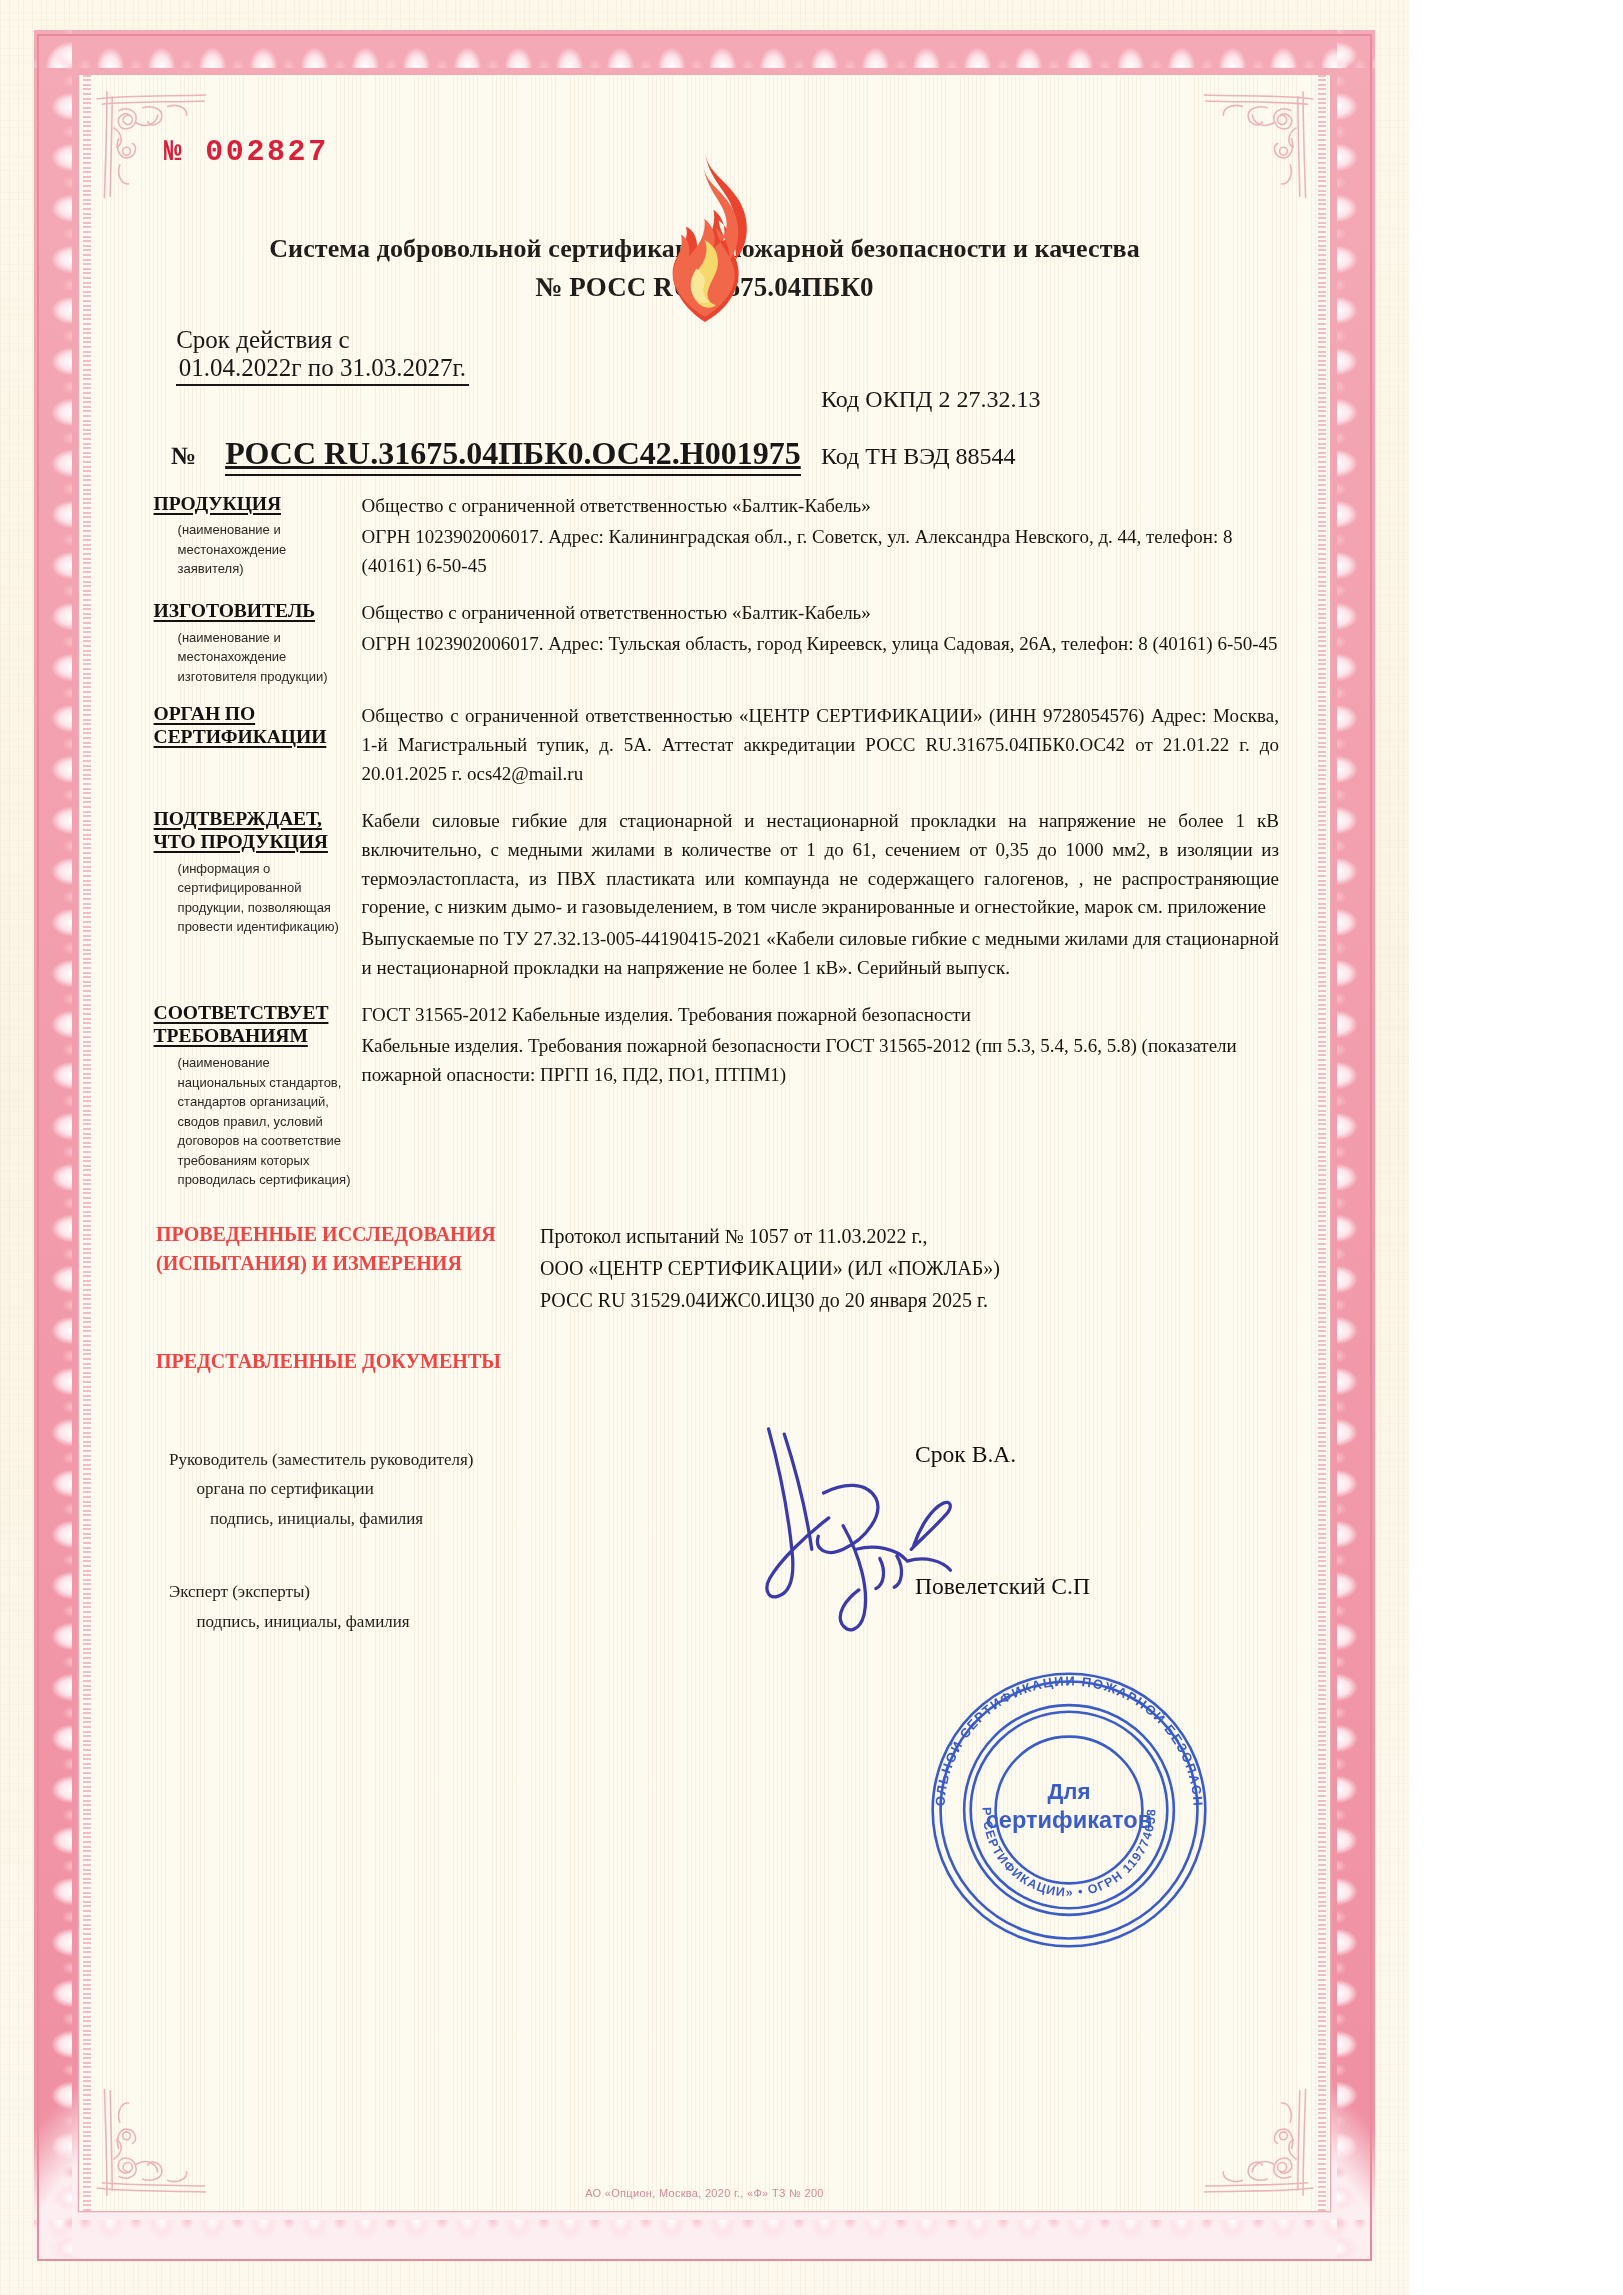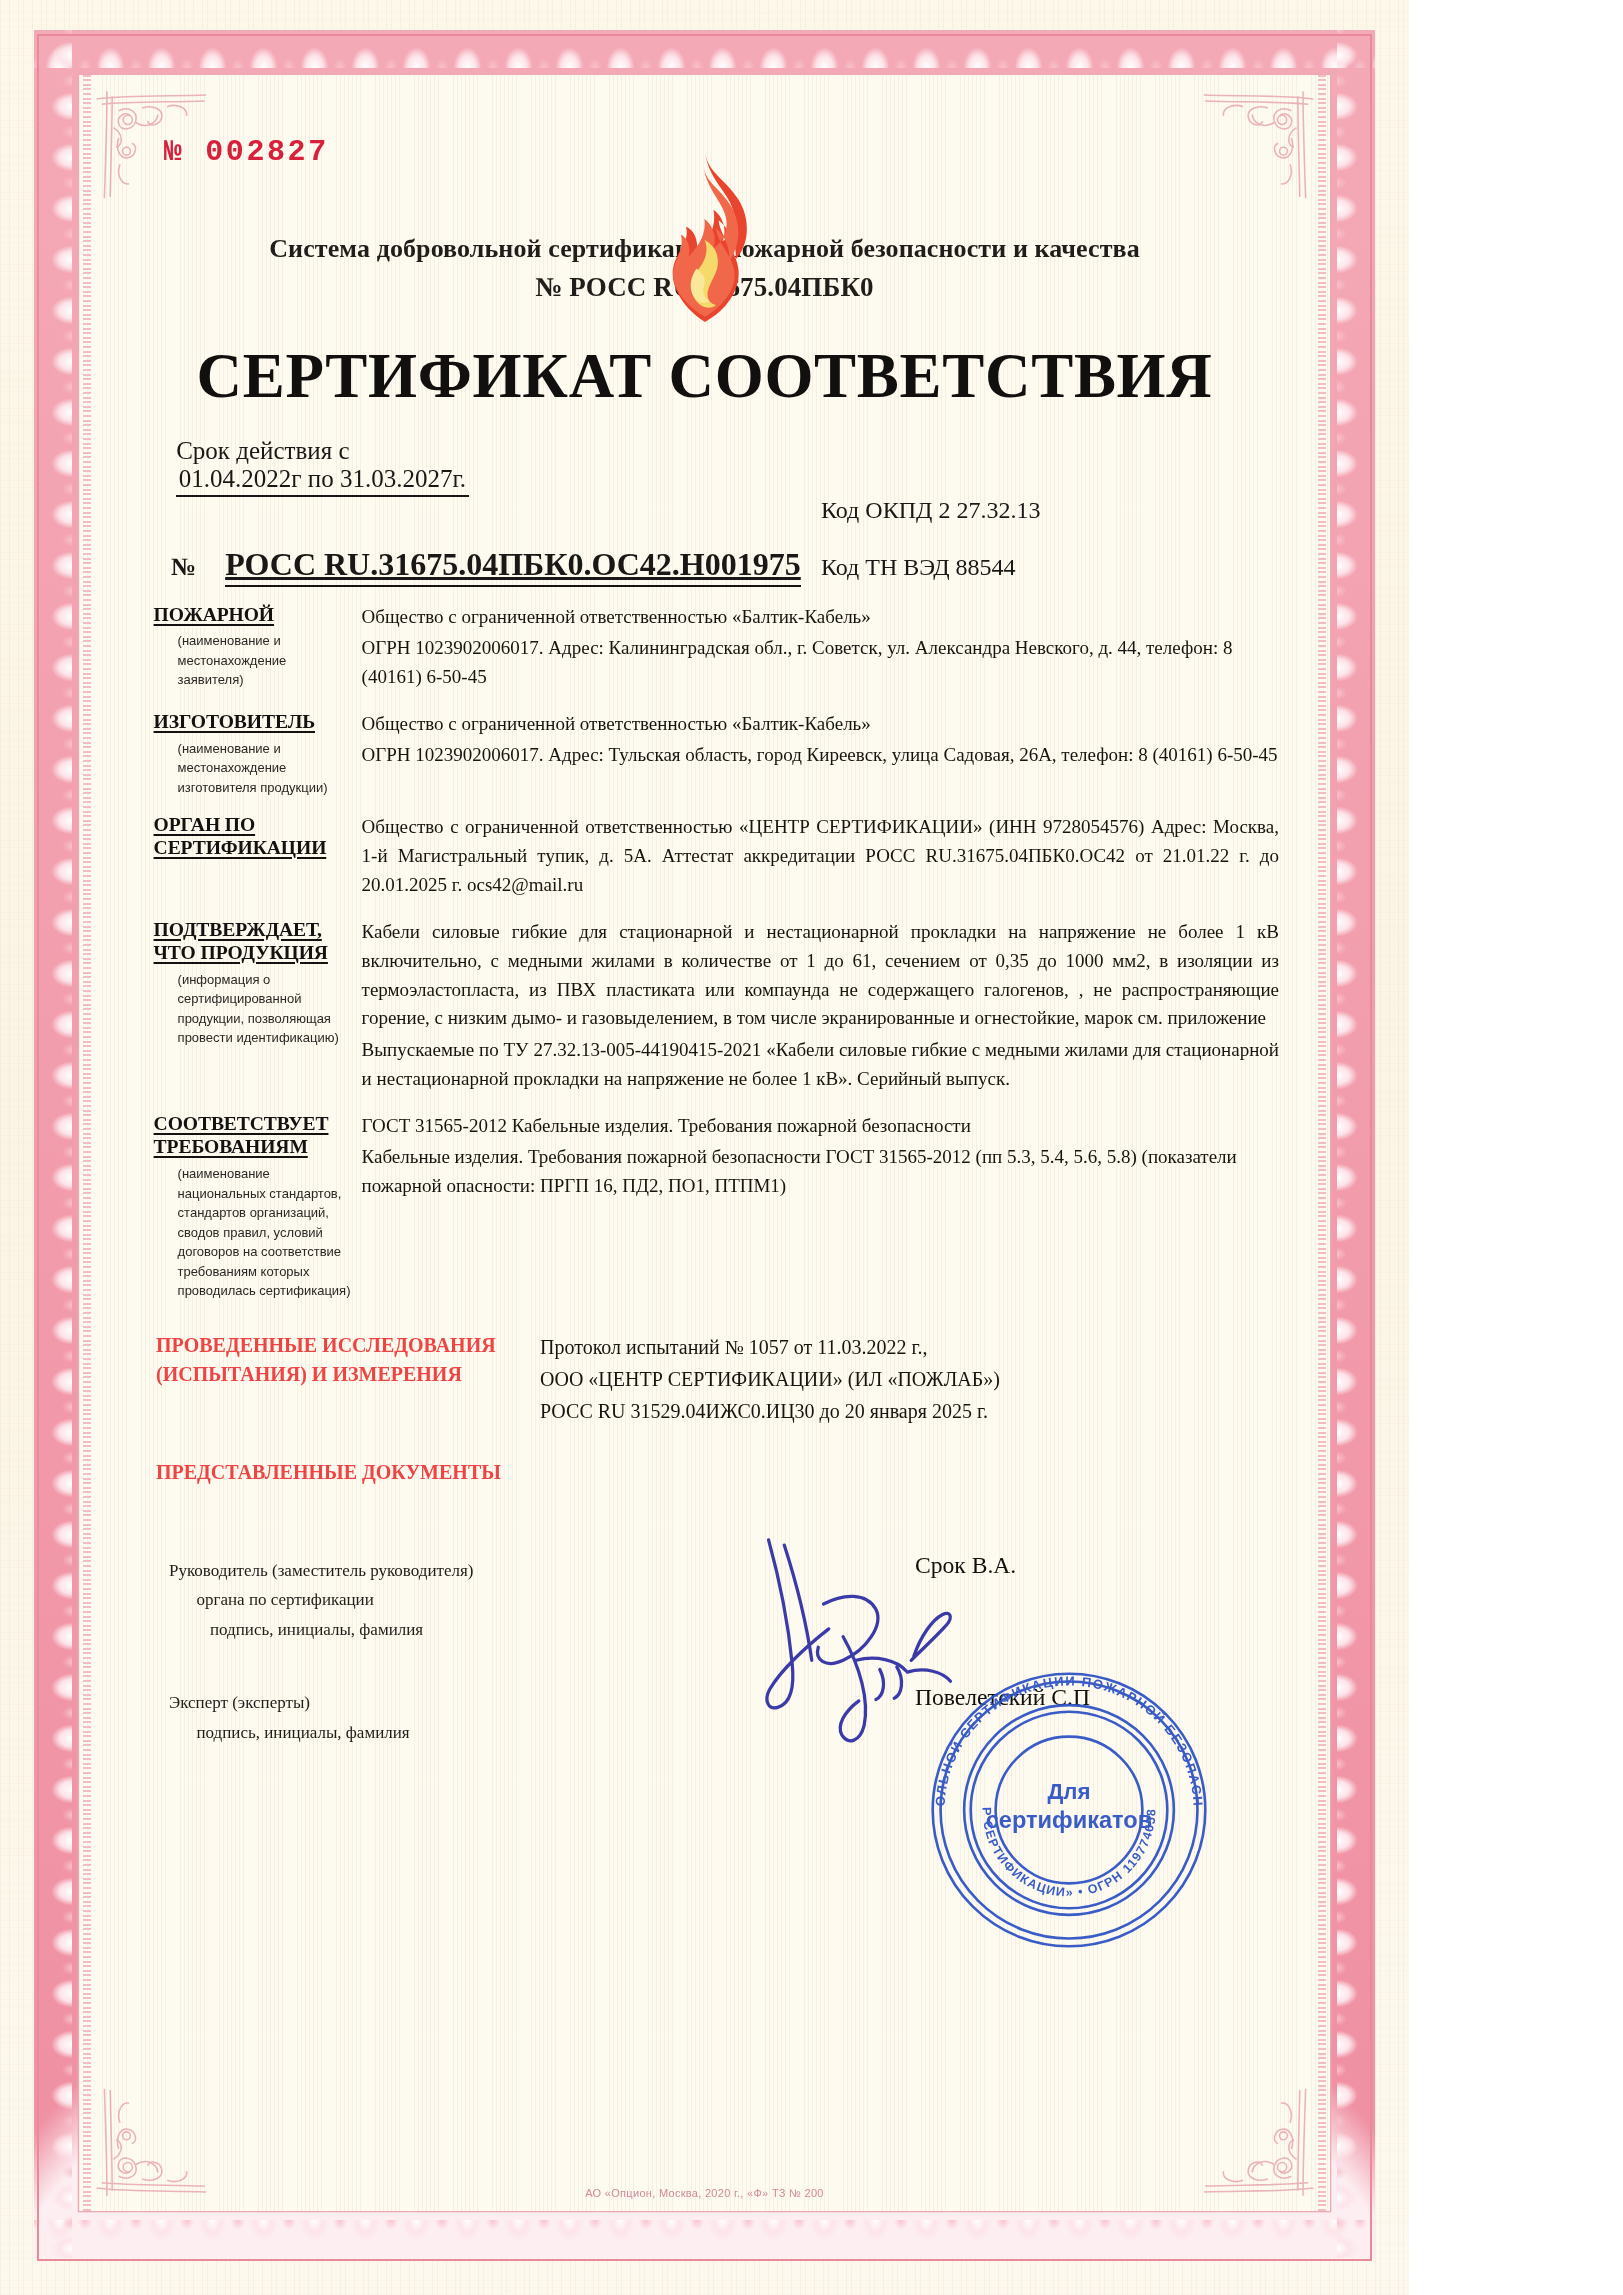--- a/index.html
+++ b/index.html
@@ -435,37 +435,36 @@
           <path d="M92 186 C84 198 80 212 86 226 C92 238 104 242 112 236
                    C104 232 100 222 104 210 C108 200 98 192 92 186 Z" fill="#f9e89a"></path>
         </svg>
       </div>
 
       <div class="sys-title">
         <div>Система добровольной сертификации пожарной безопасности и качества</div>
         <div class="l2">№ РОСС RU.31675.04ПБК0</div>
       </div>
 
-      <div class="main-title">СЕРТИФИКАТ СООТВЕТСТВИЯ</div>
 
       <div class="validity-row">
         <span class="validity-label">Срок действия с</span>
         <span class="validity-dates">01.04.2022г по 31.03.2027г.</span>
         <span class="code-col">Код ОКПД 2  27.32.13</span>
       </div>
 
       <div class="regnum-row">
         <span class="regnum-hash">№</span>
         <span class="regnum-value">РОСС RU.31675.04ПБК0.ОС42.Н001975</span>
         <span class="code-col">Код ТН ВЭД 88544</span>
       </div>
 
       <div class="field">
         <div class="field-label">
-          <div class="lbl-main">ПОЖАРНОЙ</div>
+          <div class="lbl-main">ПРОДУКЦИЯ</div>
           <div class="lbl-sub">(наименование и местонахождение заявителя)</div>
         </div>
         <div class="field-body">
           <p>Общество с ограниченной ответственностью «Балтик-Кабель»</p>
           <p>ОГРН 1023902006017.  Адрес: Калининградская обл., г. Советск, ул. Александра Невского, д. 44, телефон: 8 (40161) 6-50-45</p>
         </div>
       </div>
 
       <div class="field">
         <div class="field-label">

